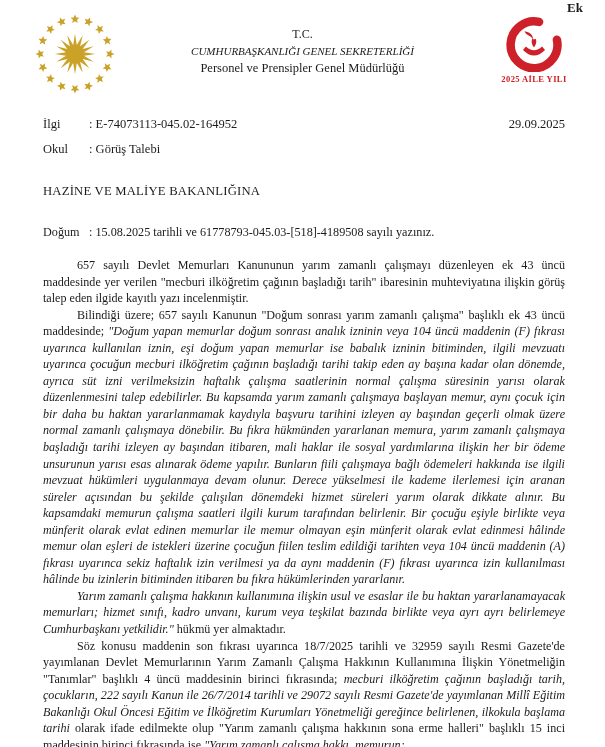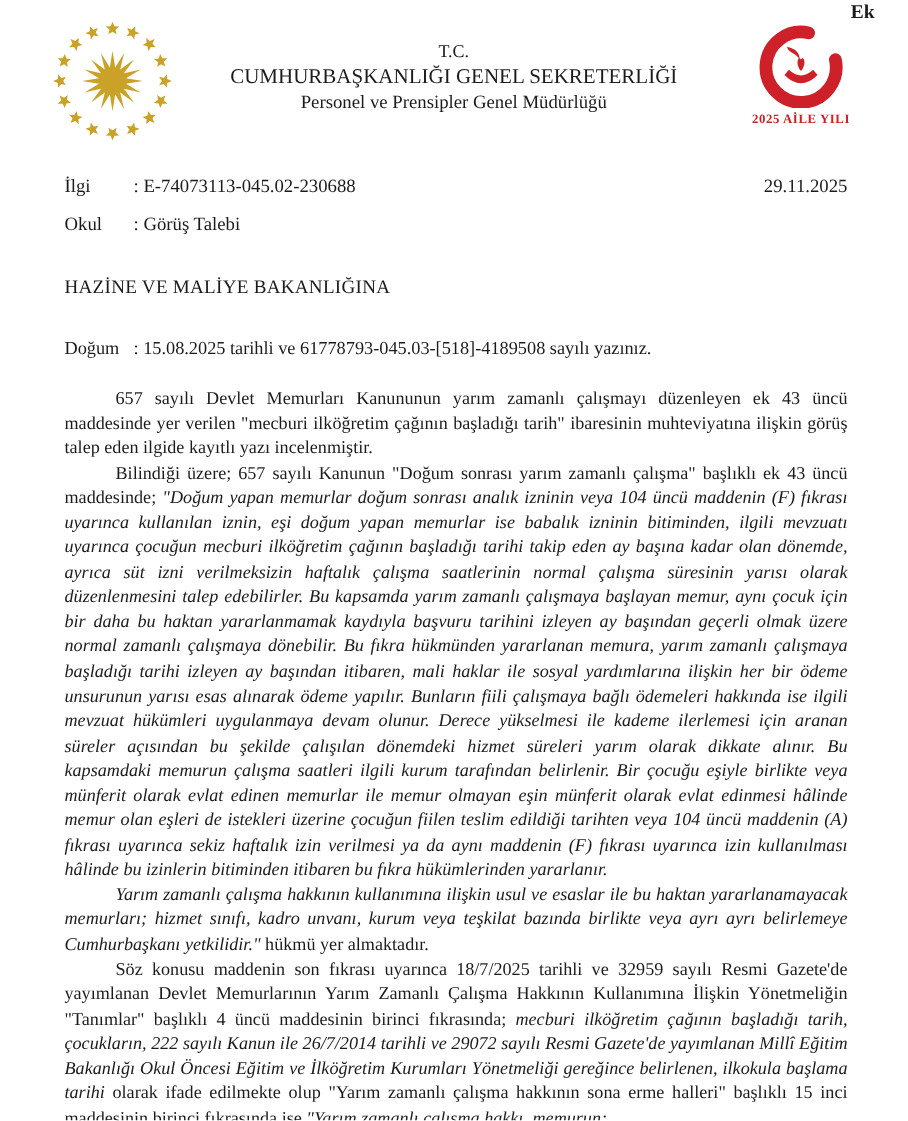--- a/index.html
+++ b/index.html
@@ -10,21 +10,21 @@
     overflow:hidden;
     font-family:"Liberation Serif","DejaVu Serif",serif;
     color:#1b1b1b;
     box-sizing:border-box;
     padding:116px 40px 0 43px;
   }
   
   .emblem{position:absolute;top:8px;left:28px;width:94px;height:92px;}
   .head-center{position:absolute;top:26px;left:0;right:0;text-align:center;line-height:17px;}
   .head-tc{font-size:12px;}
-  .head-org{font-size:14px;}
+  .head-org{font-size:11px;font-style:italic;}
   .head-dept{font-size:12.5px;}
   .ek{position:absolute;top:0;right:22px;font-size:13px;font-weight:bold;}
   .logo2025{position:absolute;top:16px;right:30px;width:82px;text-align:center;}
   .logo2025 svg{width:58px;height:56px;display:block;margin:0 auto;}
   .logo2025 .logo-text{font-size:8.5px;font-weight:bold;color:var(--red);letter-spacing:.4px;margin-top:2px;white-space:nowrap;}
   
   .meta{position:relative;font-size:12.5px;line-height:16px;}
   .meta-row{display:flex;margin-bottom:9px;}
   .meta-label{width:46px;flex:0 0 46px;}
   .meta-date{position:absolute;top:0;right:0;}
@@ -81,27 +81,27 @@
       <path class="red-fill" d="M -13 6 Q 0 19 13 6 L 9.5 2 Q 0 11 -9.5 2 Z" fill="#CE2028"></path>
       <path class="red-fill" d="M 0 3 C -5 -3 -2 -10 0 -6 C 2 -10 5 -3 0 3 Z" fill="#CE2028"></path>
       <path class="red-fill" d="M -1 -6 C -4 -12 -10 -11 -11 -16 C -5 -15 -1 -12 -1 -6 Z" fill="#CE2028"></path>
     </svg>
     <div class="logo-text">2025 AİLE YILI</div>
   </div>
 
   <div class="meta">
     <div class="meta-row">
       <span class="meta-label">İlgi</span>
-      <span>: E-74073113-045.02-230688</span>
+      <span>: E-74073113-045.02-164952</span>
     </div>
     <div class="meta-row">
       <span class="meta-label">Okul</span>
       <span>: Görüş Talebi</span>
     </div>
-    <div class="meta-date">29.11.2025</div>
+    <div class="meta-date">29.09.2025</div>
   </div>
 
   <div class="recipient">HAZİNE VE MALİYE BAKANLIĞINA</div>
 
   <div class="ilgi">
     <span class="ilgi-label">Doğum</span>
     <span>: 15.08.2025 tarihli ve 61778793-045.03-[518]-4189508 sayılı yazınız.</span>
   </div>
 
   <div class="doc-body">

